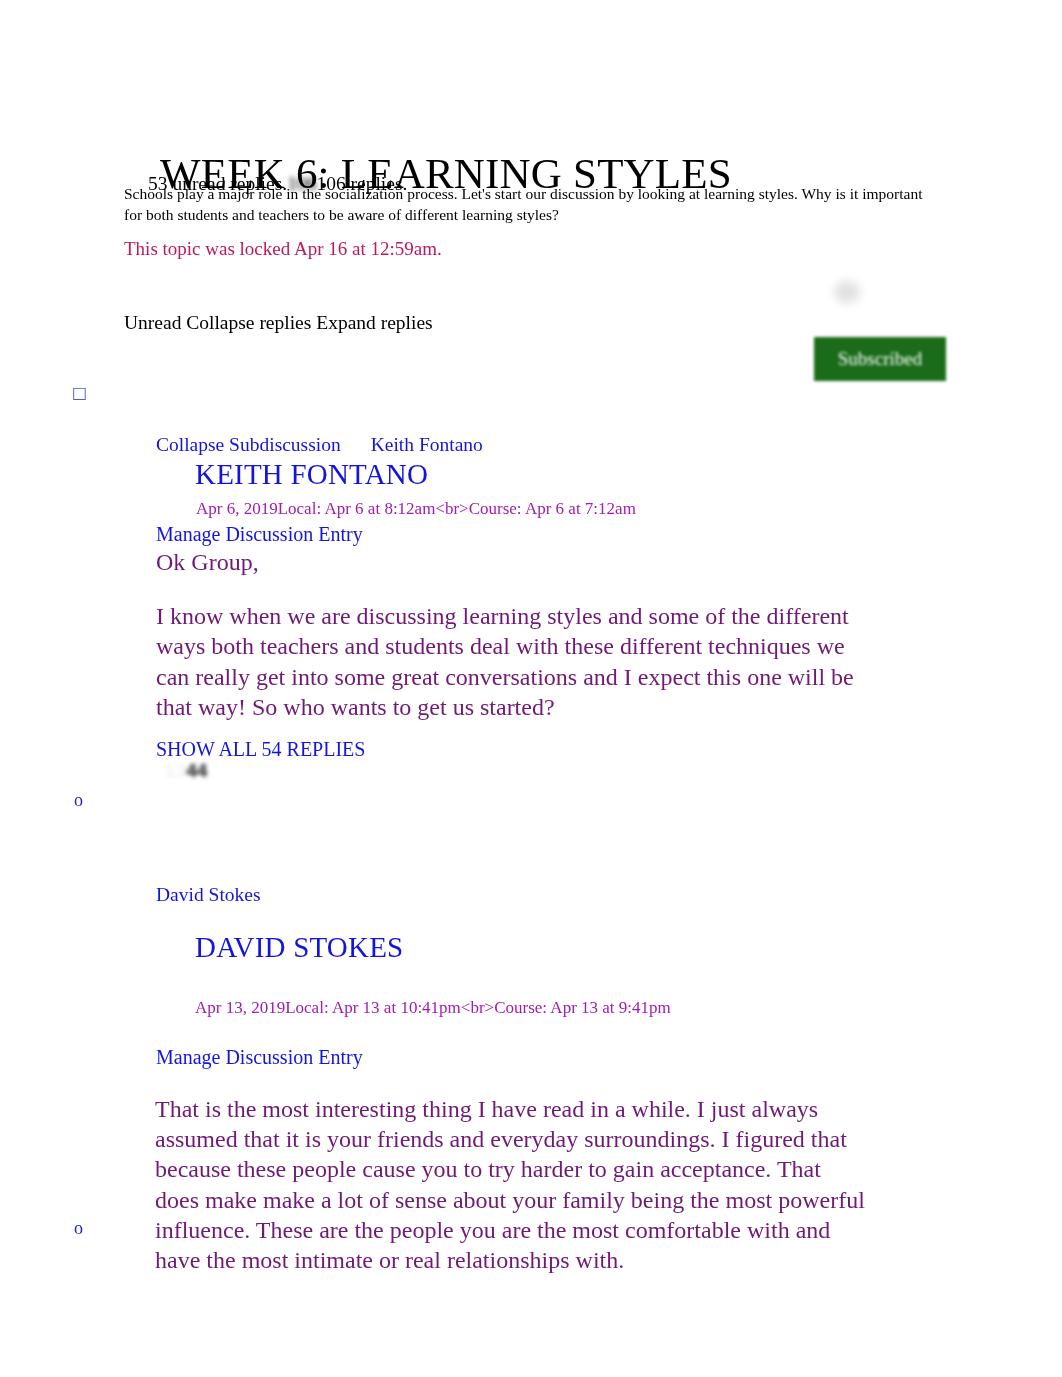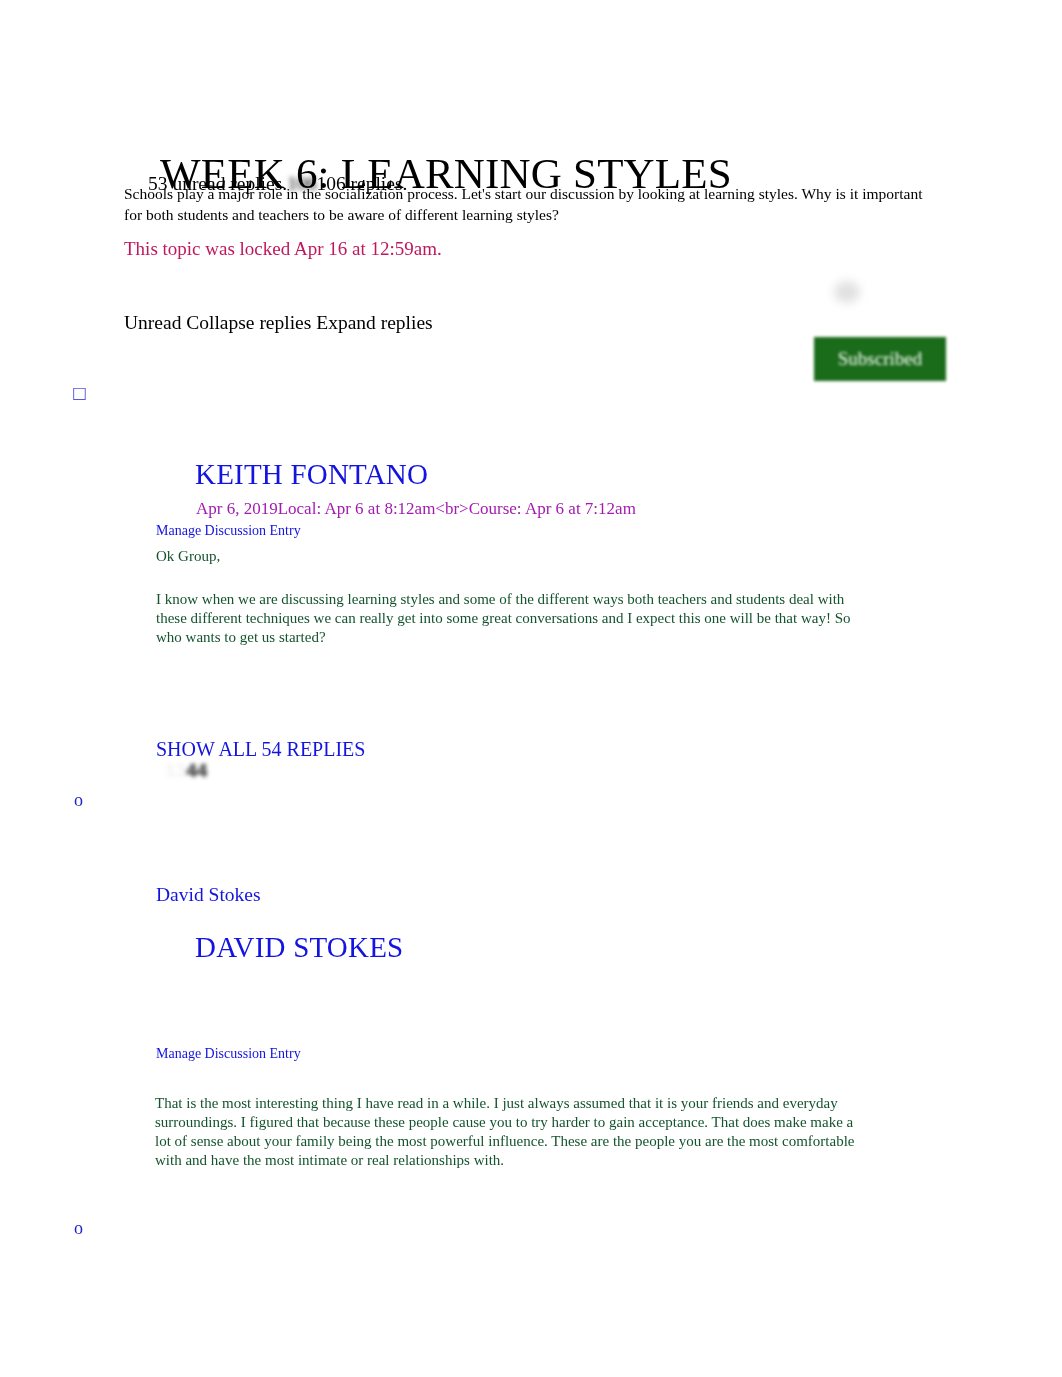--- a/index.html
+++ b/index.html
@@ -153,30 +153,30 @@
   .timestamp {
     position: absolute;
     font-size: 17px;
     color: #a21caf;
     white-space: nowrap;
     text-align: right;
   }
 
   .manage-link {
     position: absolute;
-    font-size: 14px;
+    font-size: 20px;
     color: #1414e0;
     white-space: nowrap;
   }
 
   .entry-body {
     position: absolute;
-    font-size: 15px;
+    font-size: 24px;
     line-height: 1.26;
-    color: #14532d;
+    color: #701a75;
   }
   .entry-body p { margin: 0; }
   .entry-body .spacer { height: 24px; }
 
   .show-replies {
     position: absolute;
     font-size: 20px;
     color: #1414e0;
     white-space: nowrap;
   }
@@ -226,20 +226,23 @@
 
   <div class="subscribed-btn">Subscribed</div>
 
   <div class="tofu-marker">□</div>
 
   <div class="margin-marker" style="left:74px; top:790px;">o</div>
 
   <div class="margin-marker" style="left:74px; top:1218px;">o</div>
 
   <div class="halo" style="left:150px; top:432px; width:360px; height:26px;"></div>
+  <div class="entry-toprow" style="left:156px; top:434px;">
+    <span>Collapse Subdiscussion</span><span class="gap"></span><span>Keith Fontano</span>
+  </div>
 
   <div class="halo" style="left:190px; top:462px; width:280px; height:32px;"></div>
   <div class="author-heading" style="left:195px; top:458px;">KEITH FONTANO</div>
 
   <div class="timestamp" style="left:196px; top:499px;">Apr 6, 2019Local: Apr 6 at 8:12am&lt;br&gt;Course: Apr 6 at 7:12am</div>
 
   <div class="halo" style="left:152px; top:524px; width:240px; height:26px;"></div>
   <div class="manage-link" style="left:156px; top:523px;">Manage Discussion Entry</div>
 
   <div class="entry-body" style="left:156px; top:547px; width:700px;">
@@ -255,20 +258,21 @@
   <div class="count-badge">
     <span class="pale">13</span><span class="dark">44</span>
   </div>
 
   <div class="halo" style="left:152px; top:883px; width:190px; height:26px;"></div>
   <div class="entry-toprow" style="left:156px; top:884px;">David Stokes</div>
 
   <div class="halo" style="left:190px; top:932px; width:250px; height:34px;"></div>
   <div class="author-heading" style="left:195px; top:931px;">DAVID STOKES</div>
 
+  <div class="timestamp" style="left:195px; top:998px;">Apr 13, 2019Local: Apr 13 at 10:41pm&lt;br&gt;Course: Apr 13 at 9:41pm</div>
 
   <div class="halo" style="left:152px; top:1047px; width:240px; height:26px;"></div>
   <div class="manage-link" style="left:156px; top:1046px;">Manage Discussion Entry</div>
 
   <div class="entry-body" style="left:155px; top:1094px; width:715px;">
     <p>That is the most interesting thing I have read in a while. I just always assumed that it is your friends and everyday surroundings. I figured that because these people cause you to try harder to gain acceptance. That does make make a lot of sense about your family being the most powerful influence. These are the people you are the most comfortable with and have the most intimate or real relationships with.</p>
   </div>
 
 </div>
 

